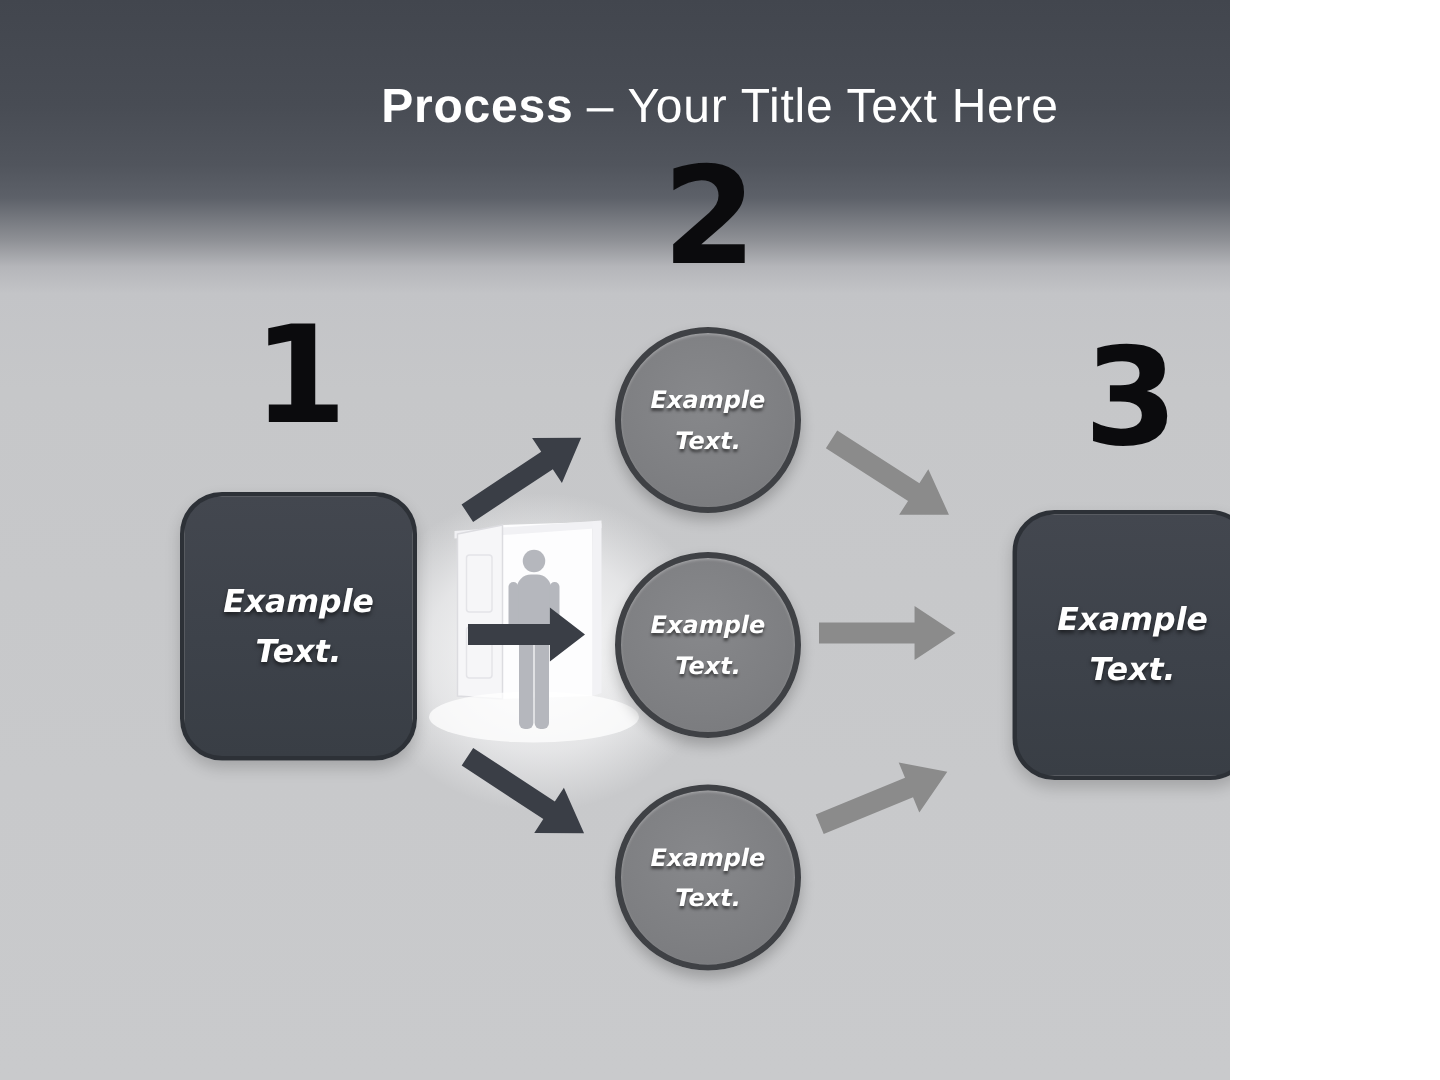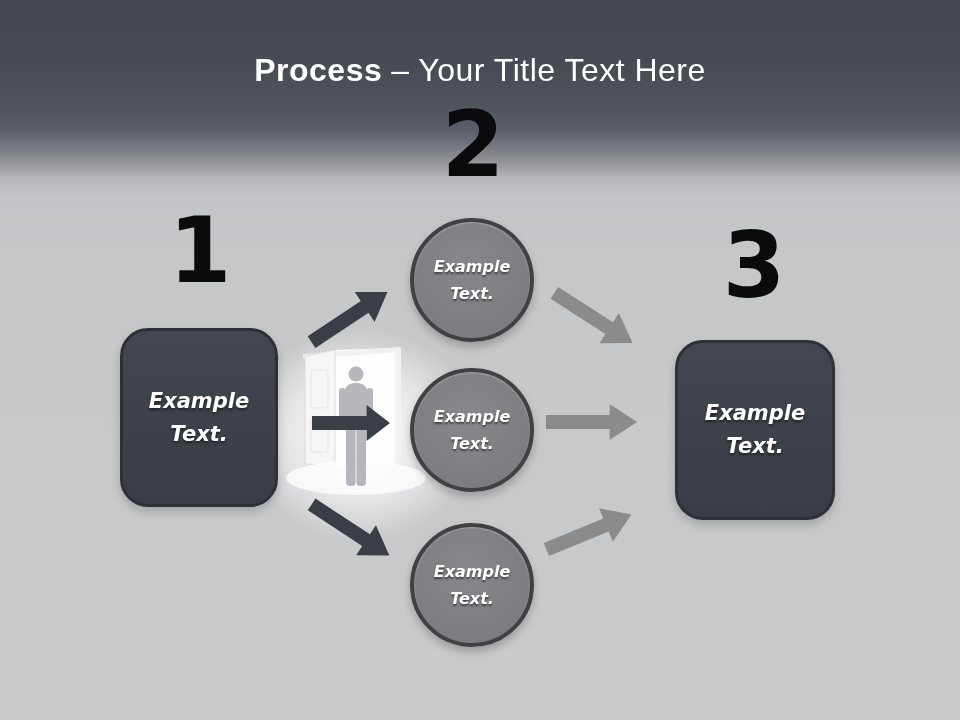--- a/index.html
+++ b/index.html
@@ -1,19 +1,19 @@
 <!DOCTYPE html>
 <html><head>
 <meta charset="utf-8">
 <style>
   * { margin:0; padding:0; box-sizing:border-box; }
   body { font-family:"Liberation Sans", sans-serif; }
 
   .slide{
-    position:relative; width:960px; height:720px; overflow:hidden;
+    position:relative; width:820px; height:720px; overflow:hidden;
     background:linear-gradient(180deg,
       #42464e 0px, #484c54 70px, #51555d 110px, #5d6169 132px,
       #8e9095 160px, #b5b6ba 178px, #c3c4c7 196px,
       #c6c7c9 260px, #c8c9cb 520px, #c9cacc 720px);
   }
 
   
   .title{
     position:absolute; left:0; top:52px; width:960px;
     text-align:center; color:#ffffff; font-size:32px;

